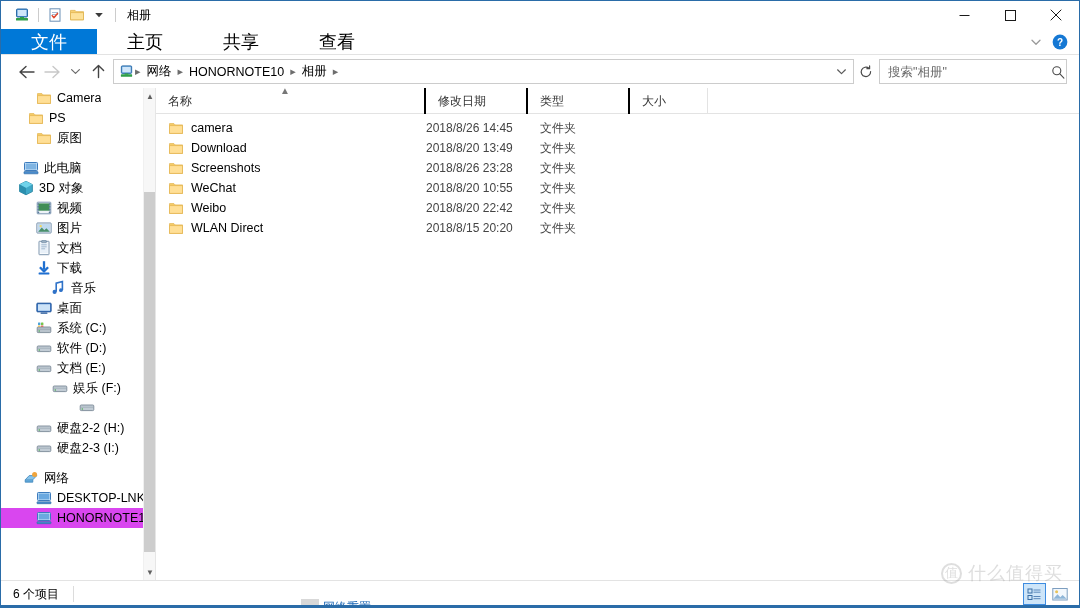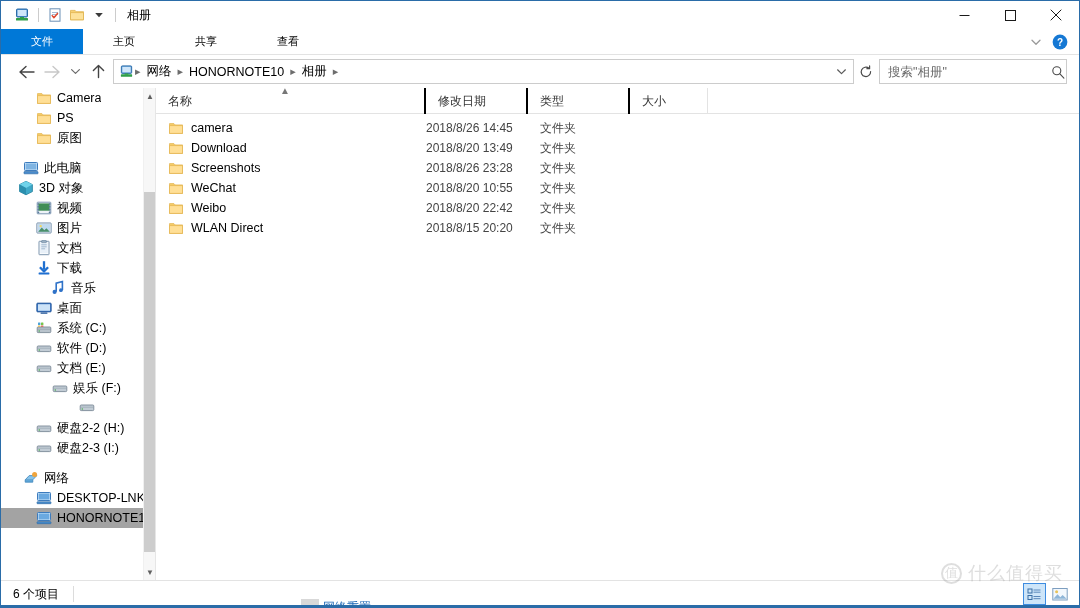--- a/index.html
+++ b/index.html
@@ -51,21 +51,21 @@
   .winbtn svg { display: block; }
 
   
   .ribbonbar {
     position: absolute; top: 28px; left: 0; right: 0; height: 25px;
     background: #ffffff;
     display: flex; align-items: stretch;
   }
   .tab {
     display: flex; align-items: center; justify-content: center;
-    font-size: 11px; color: #000000;
+    font-size: 18px; color: #000000;
     padding: 0 30px; height: 25px; white-space: nowrap;
   }
   .tab.file {
     background: #0078d7; color: #ffffff; font-weight: normal;
     min-width: 52px;
   }
   .ribbon-right {
     position: absolute; right: 0; top: 0; height: 25px;
     display: flex; align-items: center; gap: 2px; padding-right: 8px;
   }
@@ -135,21 +135,21 @@
     background: #ffffff;
     border-right: 1px solid #e6e6e6;
     overflow: hidden;
   }
   .navlist { position: absolute; top: 0; left: 0; right: 12px; bottom: 0; }
   .navitem {
     display: flex; align-items: center; height: 20px;
     font-size: 12.5px; color: #000000;
     white-space: nowrap; overflow: hidden;
   }
-  .navitem.selected { background: #a3a3a3; }
+  .navitem.selected { background: #d946ef; }
   .navitem .ico {
     width: 18px; height: 16px; flex: 0 0 18px;
     display: flex; align-items: center; justify-content: center;
     margin-right: 4px;
   }
   .navitem .lbl { overflow: hidden; text-overflow: clip; }
   .nav-gap { height: 10px; }
   
   .vscroll {
     position: absolute; top: 0; right: 0; width: 12px; bottom: 0;
@@ -402,21 +402,21 @@
       <div class="navlist" id="navlist">
           <div class="navitem" style="padding-left: 34px;">
             <span class="ico">
               <svg width="16" height="16" viewBox="0 0 16 16">
                 <path d="M1.5 3.6h4.4l1.1 1.3h7.5v8.5H1.5z" fill="#f6cd6a" stroke="#e3b34f" stroke-width="0.7"></path>
                 <path d="M1.5 5.6h13v7.8H1.5z" fill="#ffdf96" stroke="#e3b34f" stroke-width="0.7"></path>
               </svg>
             </span>
             <span class="lbl">Camera</span>
           </div>
-          <div class="navitem" style="padding-left: 34px;">
+          <div class="navitem" style="padding-left: 26px;">
             <span class="ico">
               <svg width="16" height="16" viewBox="0 0 16 16">
                 <path d="M1.5 3.6h4.4l1.1 1.3h7.5v8.5H1.5z" fill="#f6cd6a" stroke="#e3b34f" stroke-width="0.7"></path>
                 <path d="M1.5 5.6h13v7.8H1.5z" fill="#ffdf96" stroke="#e3b34f" stroke-width="0.7"></path>
               </svg>
             </span>
             <span class="lbl">PS</span>
           </div>
           <div class="navitem" style="padding-left: 34px;">
             <span class="ico">

